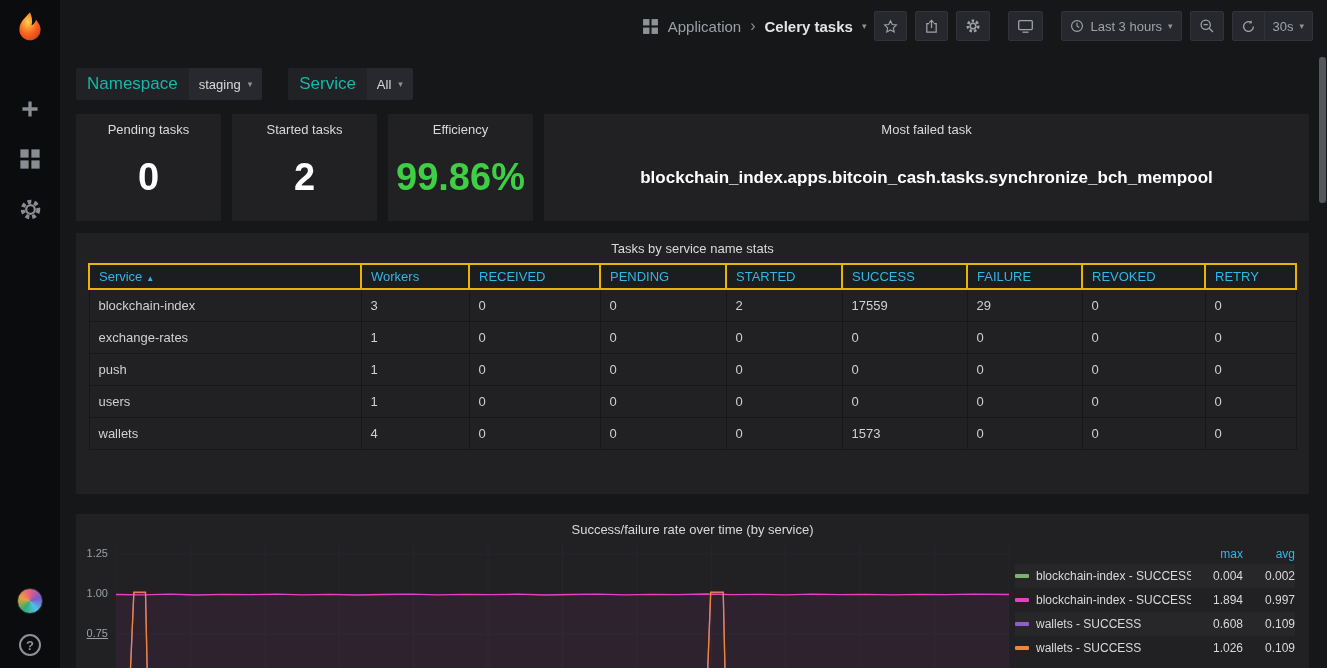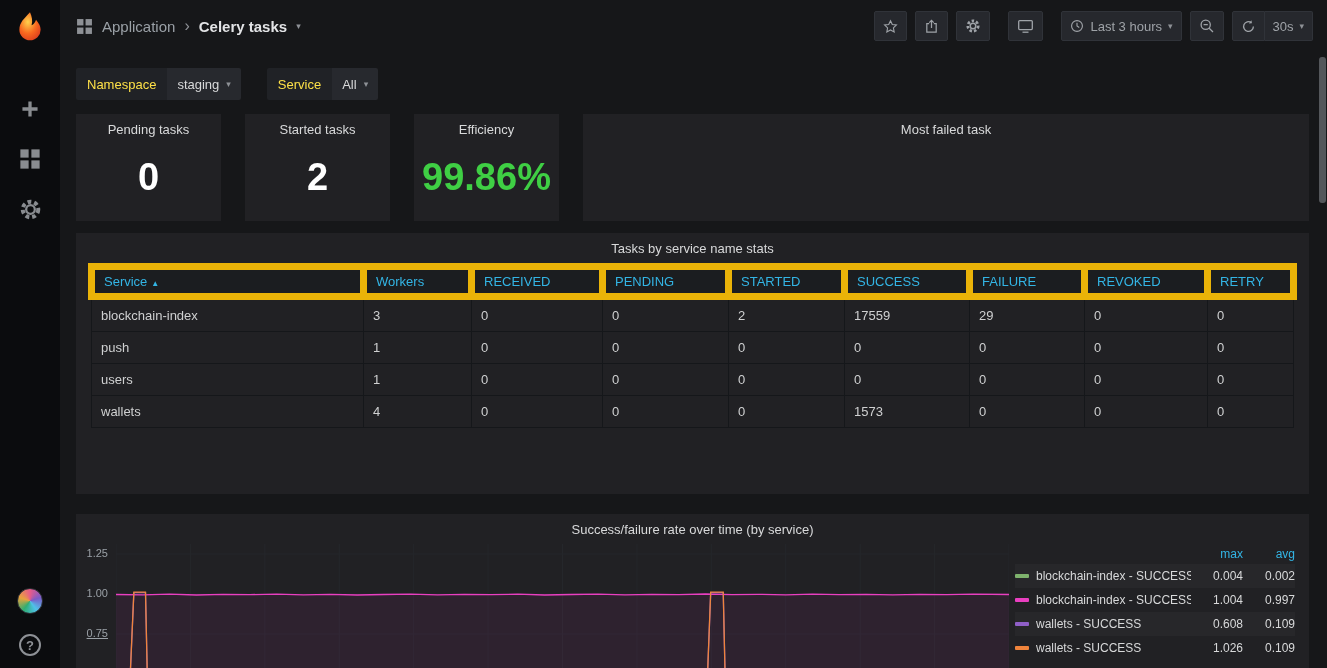--- a/index.html
+++ b/index.html
@@ -28,21 +28,21 @@
   }
   .help-circle {
     width:22px; height:22px; border-radius:50%; border:2px solid #8e9196;
     color:#8e9196; font-size:13px; font-weight:700;
     display:flex; align-items:center; justify-content:center; background:none;
   }
 
   
   .topnav {
     position:absolute; left:60px; top:0; right:0; height:52px;
-    display:flex; align-items:center; justify-content:space-between; padding:0 14px 0 16px;
+    display:flex; align-items:center; justify-content:flex-end; padding:0 14px 0 16px;
   }
   .breadcrumb { display:flex; align-items:center; gap:9px; }
   .crumb-section { color:#9aa0a6; font-size:15px; }
   .crumb-sep { color:#8e9196; font-size:16px; }
   .crumb-page { color:#e3e4e6; font-size:15px; font-weight:600; }
   .caret { color:#8e9196; font-size:9px; }
   .nav-actions { display:flex; align-items:center; }
   .nav-btn {
     height:30px; min-width:32px; display:flex; align-items:center; justify-content:center; gap:6px;
     background:#26282d; border:1px solid #303339; border-radius:2px;
@@ -53,45 +53,45 @@
   .btn-group .nav-btn { margin-left:0; }
   .btn-group .nav-btn + .nav-btn { border-left:none; border-radius:0 2px 2px 0; }
   .btn-group .nav-btn:first-child { border-radius:2px 0 0 2px; }
   .gap-left { margin-left:18px; }
 
   
   main { position:absolute; left:60px; top:52px; right:0; padding:16px 18px 0 16px; }
 
   .filters { display:flex; gap:26px; margin-bottom:14px; }
   .chip { display:flex; height:32px; border-radius:2px; overflow:hidden; }
-  .chip-label { background:#202226; color:#fde047; font-weight:500; font-size:13px;
+  .chip-label { background:#202226; color:#14b8a6; font-weight:500; font-size:17px;
     display:flex; align-items:center; padding:0 11px; }
   .chip-value { background:#27292e; color:#d8d9da; font-size:13px;
     display:flex; align-items:center; gap:7px; padding:0 10px; }
 
   .panel { background:#212124; }
   .panel-title {
     height:30px; display:flex; align-items:center; justify-content:center;
     font-size:13px; font-weight:500; color:#d8d9da;
   }
 
-  .stats-row { display:flex; gap:24px; margin-bottom:12px; }
+  .stats-row { display:flex; gap:11px; margin-bottom:12px; }
   .stat-panel { height:107px; flex:0 0 145px; display:flex; flex-direction:column; }
   .stat-panel.wide { flex:1 1 auto; }
   .stat-value {
     flex:1; display:flex; align-items:center; justify-content:center;
     font-size:38px; font-weight:700; color:#ffffff; padding-bottom:10px;
   }
   .stat-value.small-text { font-size:17px; }
 
   .table-panel { height:261px; margin-bottom:20px; padding:0 12px; }
   table { width:100%; border-collapse:collapse; font-size:13px; table-layout:fixed; }
   th {
     color:#33b5e5; font-weight:500; text-align:left; padding:4px 9px;
-    border:7px solid #eab308; background:#1b1d20; height:22px;
+    border:2px solid #eab308; background:#1b1d20; height:22px;
   }
   td { color:#cfd0d1; padding:8px 9px; border:1px solid #15171a; height:31px; }
   .sort-caret { font-size:8px; margin-left:4px; color:#33b5e5; }
 
   .chart-panel { height:250px; }
   .chart-body { display:flex; }
   .y-axis { width:40px; position:relative; height:150px; flex:0 0 40px; }
   .ytick { position:absolute; right:8px; font-size:11px; color:#9aa0a6; }
   .plot { flex:1 1 auto; height:150px; position:relative; overflow:hidden; }
   .plot svg { position:absolute; left:0; top:0; width:100%; height:150px; }
@@ -254,20 +254,21 @@
     <section class="panel stat-panel" data-interactable="false">
       <div class="panel-title" data-interactable="true">Started tasks</div>
       <div class="stat-value" data-interactable="false" style="color: rgb(255, 255, 255);">2</div>
     </section>
     <section class="panel stat-panel" data-interactable="false">
       <div class="panel-title" data-interactable="true">Efficiency</div>
       <div class="stat-value" data-interactable="false" style="color: rgb(63, 207, 68);">99.86%</div>
     </section>
     <section class="panel stat-panel wide" data-interactable="false">
       <div class="panel-title" data-interactable="true">Most failed task</div>
+      <div class="stat-value small-text" data-interactable="false" style="color: rgb(255, 255, 255);">blockchain_index.apps.bitcoin_cash.tasks.synchronize_bch_mempool</div>
     </section>
   </div>
 
   <section class="panel table-panel" data-interactable="false">
     <div class="panel-title" data-interactable="true">Tasks by service name stats</div>
     <table data-interactable="false">
       <colgroup>
         <col style="width:272px">
           <col style="width:108px">
           <col style="width:131px">
@@ -293,20 +294,31 @@
         </thead>
       <tbody>
           <tr data-interactable="false">
             <td data-interactable="false">blockchain-index</td>
             <td data-interactable="false">3</td>
             <td data-interactable="false">0</td>
             <td data-interactable="false">0</td>
             <td data-interactable="false">2</td>
             <td data-interactable="false">17559</td>
             <td data-interactable="false">29</td>
+            <td data-interactable="false">0</td>
+            <td data-interactable="false">0</td>
+          </tr>
+          <tr data-interactable="false">
+            <td data-interactable="false">exchange-rates</td>
+            <td data-interactable="false">1</td>
+            <td data-interactable="false">0</td>
+            <td data-interactable="false">0</td>
+            <td data-interactable="false">0</td>
+            <td data-interactable="false">0</td>
+            <td data-interactable="false">0</td>
             <td data-interactable="false">0</td>
             <td data-interactable="false">0</td>
           </tr>
           <tr data-interactable="false">
             <td data-interactable="false">push</td>
             <td data-interactable="false">1</td>
             <td data-interactable="false">0</td>
             <td data-interactable="false">0</td>
             <td data-interactable="false">0</td>
             <td data-interactable="false">0</td>
@@ -386,21 +398,21 @@
                 <span data-interactable="false">blockchain-index - SUCCESS</span>
               </span>
               <span class="col-max" data-interactable="false">0.004</span>
               <span class="col-avg" data-interactable="false">0.002</span>
             </div>
             <div class="legend-row" data-interactable="true">
               <span class="col-name">
                 <span class="swatch" data-interactable="false" style="background: rgb(233, 63, 192);"></span>
                 <span data-interactable="false">blockchain-index - SUCCESS</span>
               </span>
-              <span class="col-max" data-interactable="false">1.004</span>
+              <span class="col-max" data-interactable="false">1.894</span>
               <span class="col-avg" data-interactable="false">0.997</span>
             </div>
             <div class="legend-row" data-interactable="true">
               <span class="col-name">
                 <span class="swatch" data-interactable="false" style="background: rgb(143, 95, 199);"></span>
                 <span data-interactable="false">wallets - SUCCESS</span>
               </span>
               <span class="col-max" data-interactable="false">0.608</span>
               <span class="col-avg" data-interactable="false">0.109</span>
             </div>

